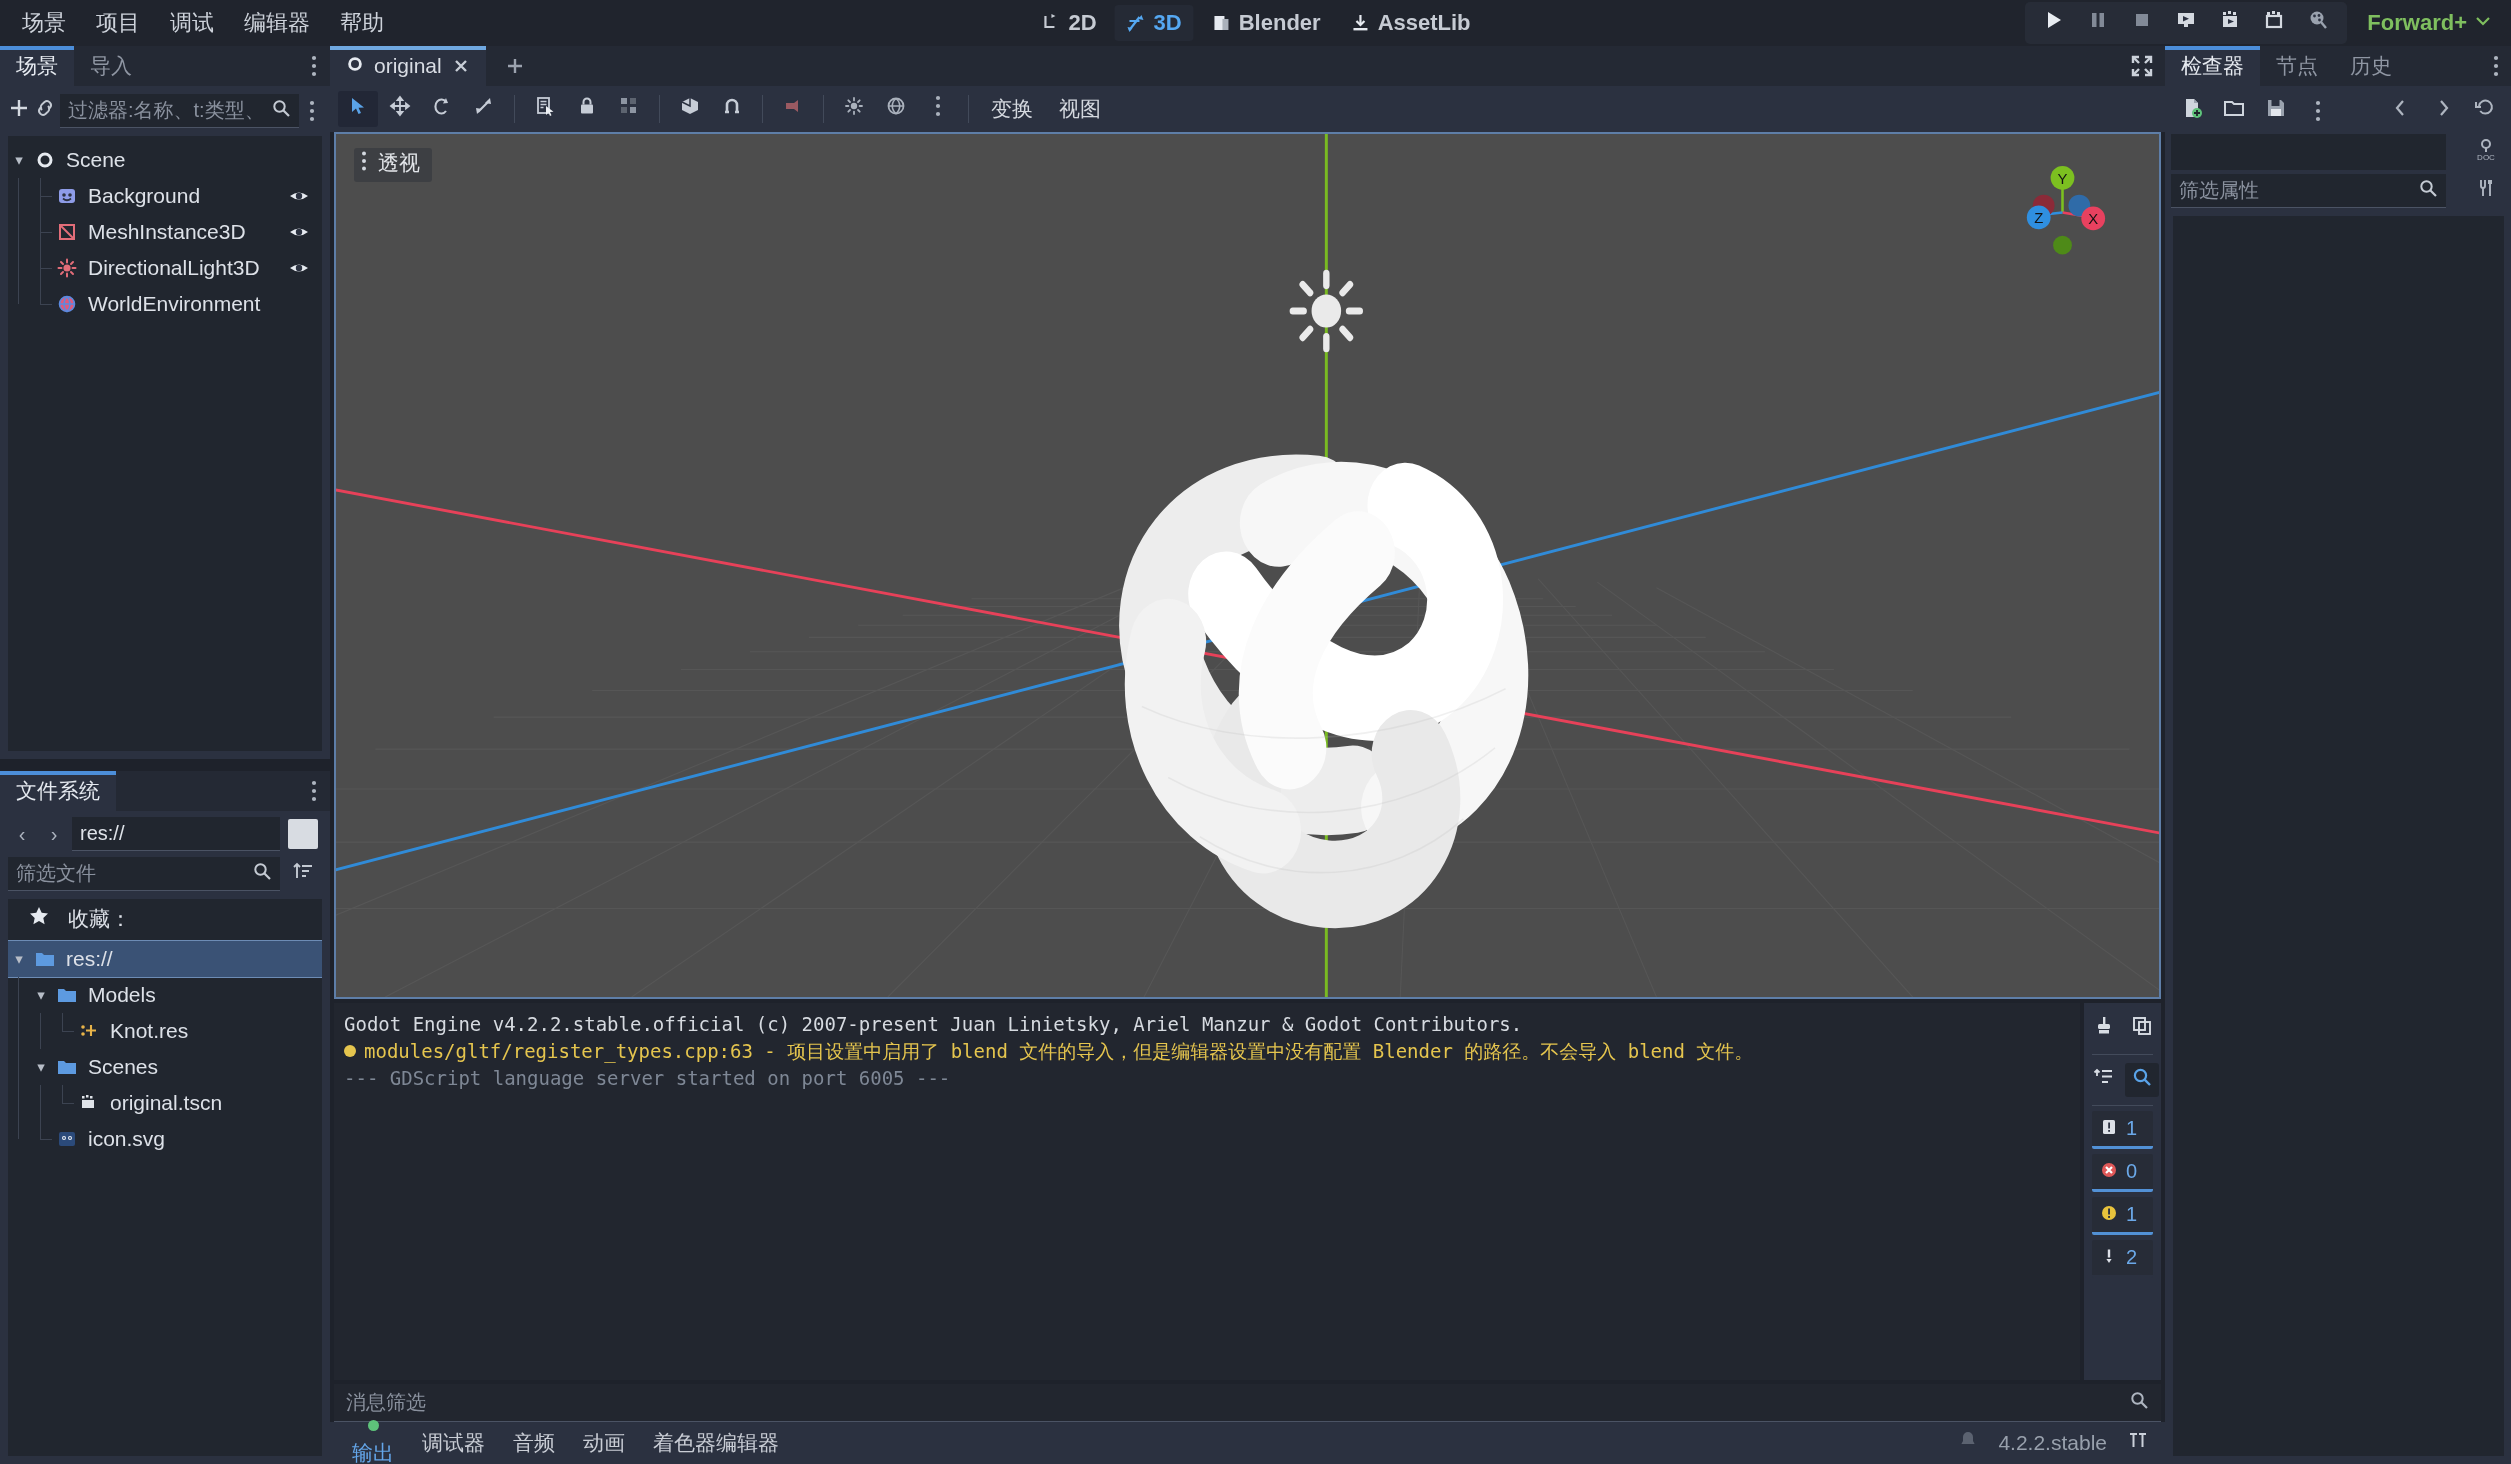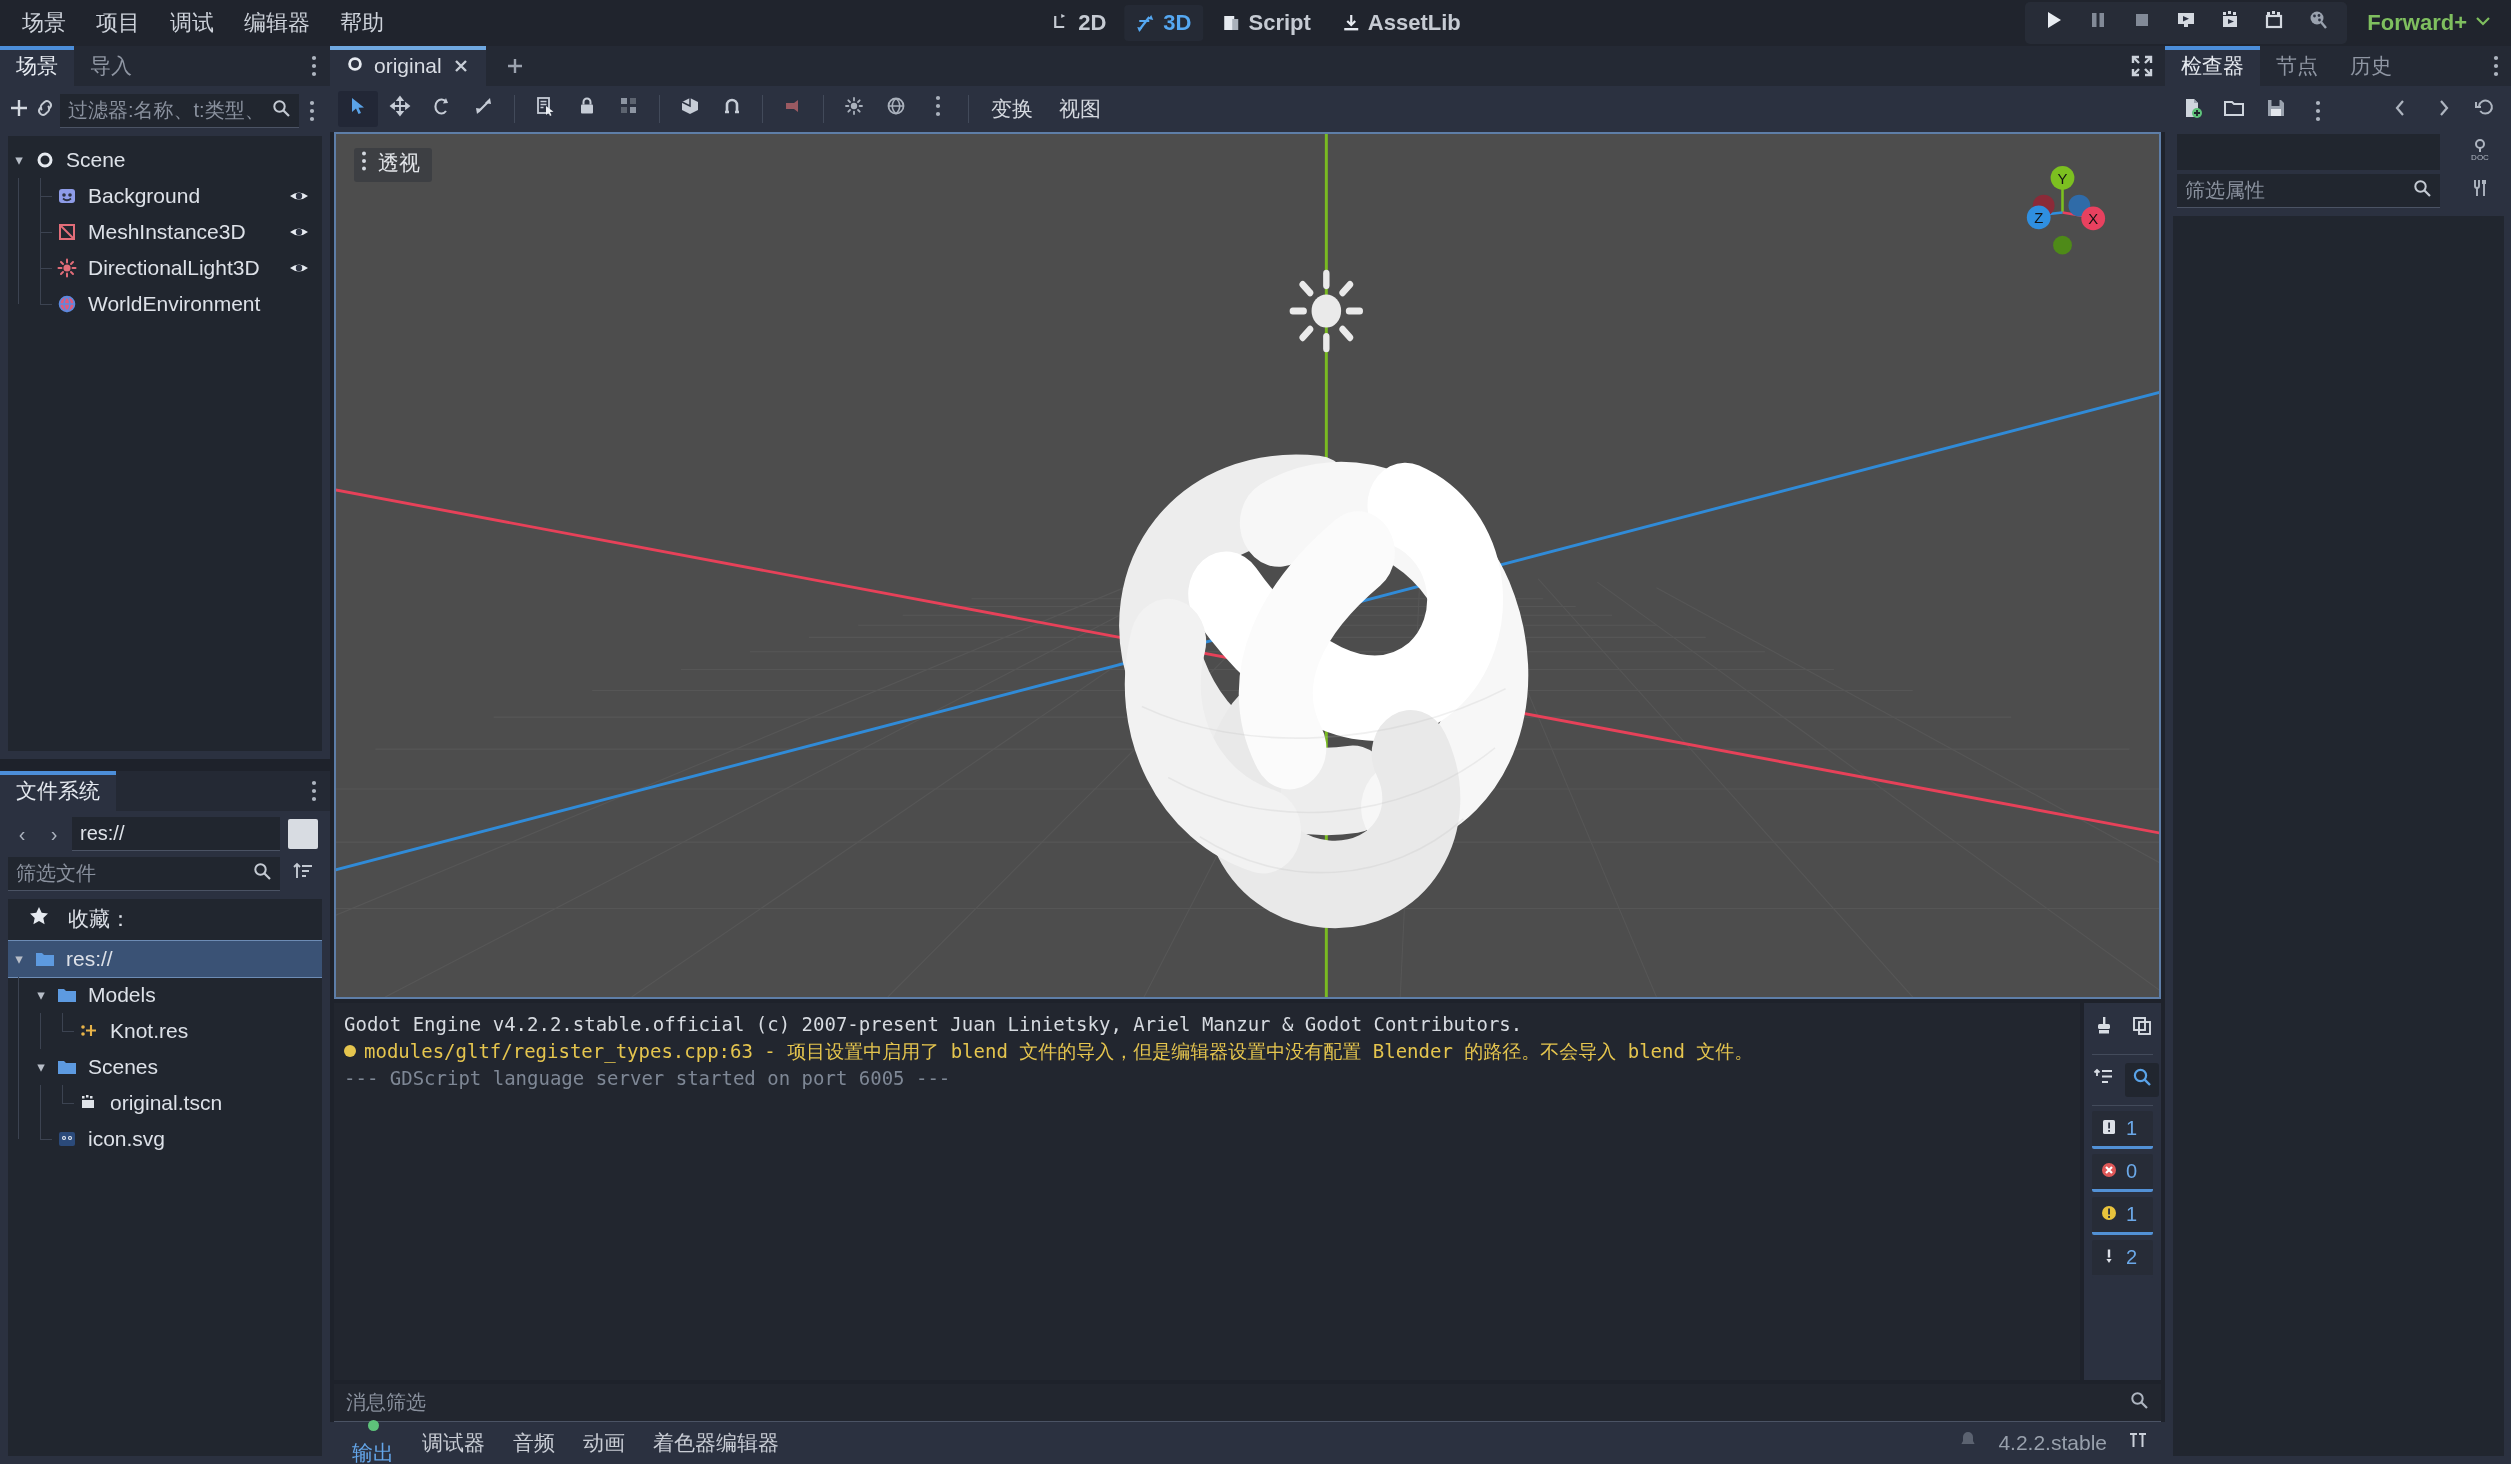--- a/index.html
+++ b/index.html
@@ -185,21 +185,21 @@
   .st-tab.active{ color:#64a6ea; }
   .green-dot{ width:11px; height:11px; border-radius:50%; background:#5ec37a; }
   .status-right{ margin-left:auto; display:flex; align-items:center; gap:20px; padding-right:6px; }
   .ver{ color:#98a0ac; font-size:21px; }
 
   
   .right-col{ width:347px; flex:0 0 347px; display:flex; flex-direction:column; background:#1e222b; }
   .insp-body{ flex:1; background:#2b3140; display:flex; flex-direction:column; min-height:0; }
   .insp-tools{ display:flex; align-items:center; padding:8px 8px 4px 8px; gap:4px; }
   .insp-tools .spacer{ flex:1; }
-  .insp-row2{ display:flex; align-items:stretch; gap:20px; padding:2px 12px; }
+  .insp-row2{ display:flex; align-items:stretch; gap:20px; padding:2px 6px; }
   .insp-blank{ flex:1; height:36px; background:#21262f; }
   .insp-side-ico{ width:40px; display:flex; align-items:center; justify-content:center; }
   .insp-rest{ flex:1; background:#21262f; margin:6px 8px 8px 8px; }
 </style>
 </head>
 <body>
 
 <div class="app">
 
   <div class="menubar">
@@ -232,21 +232,21 @@
         </span>
         <span>3D</span>
       </div>
       <div class="mode-btn">
         <span>
           <svg width="20" height="20" viewBox="0 0 20 20">
               <rect x="3" y="3" width="10" height="14" fill="#e6eaf0"></rect>
               <rect x="11" y="6" width="6" height="11" fill="#aab1bb"></rect>
             </svg>
         </span>
-        <span>Script</span>
+        <span>Blender</span>
       </div>
       <div class="mode-btn">
         <span>
           <svg width="20" height="20" viewBox="0 0 20 20">
               <path d="M10 2 v9" stroke="#e6eaf0" stroke-width="2.2"></path>
               <path d="M6 8 l4 4 4-4" stroke="#e6eaf0" stroke-width="2.2" fill="none"></path>
               <rect x="3" y="15" width="14" height="2.4" fill="#e6eaf0"></rect>
             </svg>
         </span>
         <span>AssetLib</span>

